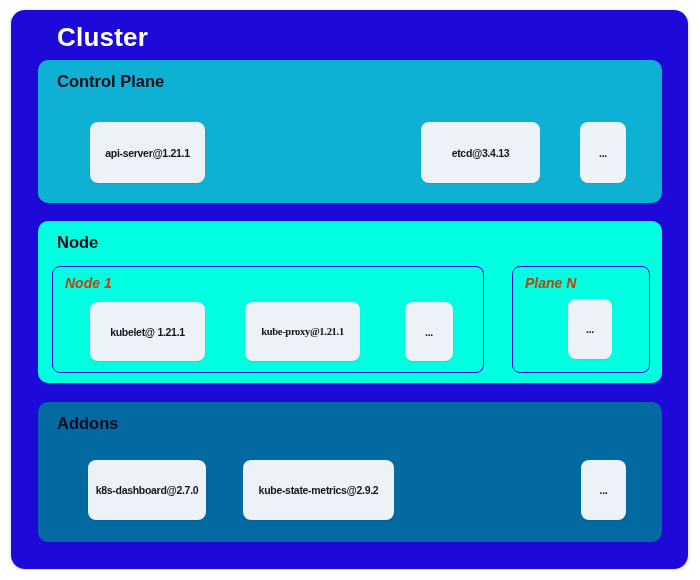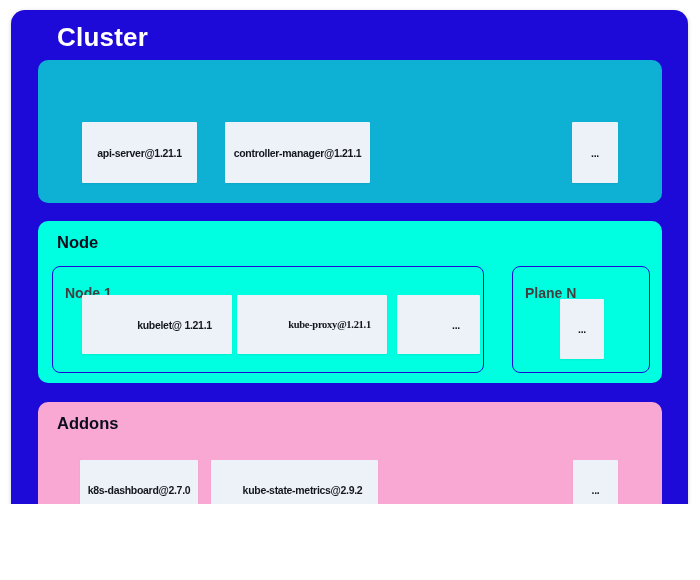--- a/index.html
+++ b/index.html
@@ -6,21 +6,21 @@
     margin: 0;
     padding: 0;
     background: #ffffff;
     width: 700px;
     height: 580px;
     font-family: "Liberation Sans", sans-serif;
   }
   .stage {
     position: relative;
     width: 700px;
-    height: 504px;
+    height: 570px;
     background: #ffffff;
     overflow: hidden;
   }
   .cluster {
     position: absolute;
     left: 11px;
     top: 10px;
     width: 677px;
     height: 559px;
     background: #1E0AD8;
@@ -38,43 +38,44 @@
     white-space: nowrap;
   }
   .section {
     position: absolute;
     left: 27px;
     width: 624px;
     border-radius: 10px;
   }
   .section-control-plane { top: 50px;  height: 143px; background: #0EB1D4; }
   .section-nodes         { top: 211px; height: 162px; background: #00FFE0; }
-  .section-addons        { top: 392px; height: 140px; background: #f9a8d4; }
+  .section-addons        { top: 392px; height: 140px; background: #0369a1; }
   .section-label {
     position: absolute;
     left: 19px;
     top: 12px;
     font-size: 16.5px;
     font-weight: 700;
     color: #0a0d1c;
     white-space: nowrap;
   }
   .card {
     position: absolute;
     background: #EDF1F8;
-    border-radius: 1px;
+    border-radius: 8px;
     display: flex;
     align-items: center;
     justify-content: center;
     font-size: 10.5px;
     font-weight: 700;
     letter-spacing: -0.3px;
     color: #13161f;
     white-space: nowrap;
     box-shadow: 0 1px 2px rgba(0,0,0,0.07);
+    margin-left: 8px;
   }
   
   .cp-card { top: 62px; height: 61px; }
   .cp-1 { left: 44px;  width: 115px; }
   .cp-2 { left: 187px; width: 145px; }
   .cp-3 { left: 375px; width: 119px; }
   .cp-4 { left: 534px; width: 46px;  }
   
   .node-box {
     position: absolute;
@@ -82,49 +83,51 @@
     height: 107px;
     border: 1.5px solid #1E0AD8;
     border-radius: 8px;
     box-sizing: border-box;
   }
   .node-1 { left: 14px;  width: 432px; }
   .node-n { left: 474px; width: 138px; }
   .node-label {
     position: absolute;
     left: 12px;
-    top: 18px;
+    top: 8px;
     font-size: 14px;
     font-weight: 700;
-    color: #404040;
+    color: #c2410c;
     white-space: nowrap;
+    font-style: italic;
   }
-  .node-card { top: 28px; height: 59px; padding-left: 35px; }
+  .node-card { top: 35px; height: 59px; }
   .n1-1 { left: 29px;  width: 115px; }
   .n1-2 { left: 184px; width: 115px; font-family: Liberation Serif, serif; }
   .n1-3 { left: 344px; width: 48px;  }
   .nn-1 { left: 47px;  width: 44px; height: 60px; top: 32px; }
   
   .ad-card { top: 58px; height: 60px; }
   .ad-1 { left: 42px;  width: 118px; text-align: center; }
-  .ad-2 { left: 173px; width: 151px; padding-left: 16px; }
+  .ad-2 { left: 197px; width: 151px; }
   .ad-3 { left: 379px; width: 116px; }
   .ad-4 { left: 535px; width: 45px;  }
 </style>
 </head>
 <body>
 
 <div class="stage">
   <div class="cluster">
 
     <div class="cluster-title">Cluster</div>
 
     <div class="section section-control-plane">
+      <div class="section-label">Control Plane</div>
       <div class="card cp-card cp-1">api-server@1.21.1</div>
-      <div class="card cp-card cp-2">controller-manager@1.21.1</div>
+      <div class="card cp-card cp-3">etcd@3.4.13</div>
       <div class="card cp-card cp-4">...</div>
     </div>
 
     <div class="section section-nodes">
       <div class="section-label">Node</div>
 
       <div class="node-box node-1">
         <div class="node-label">Node 1</div>
         <div class="card node-card n1-1">kubelet@ 1.21.1</div>
         <div class="card node-card n1-2">kube-proxy@1.21.1</div>

